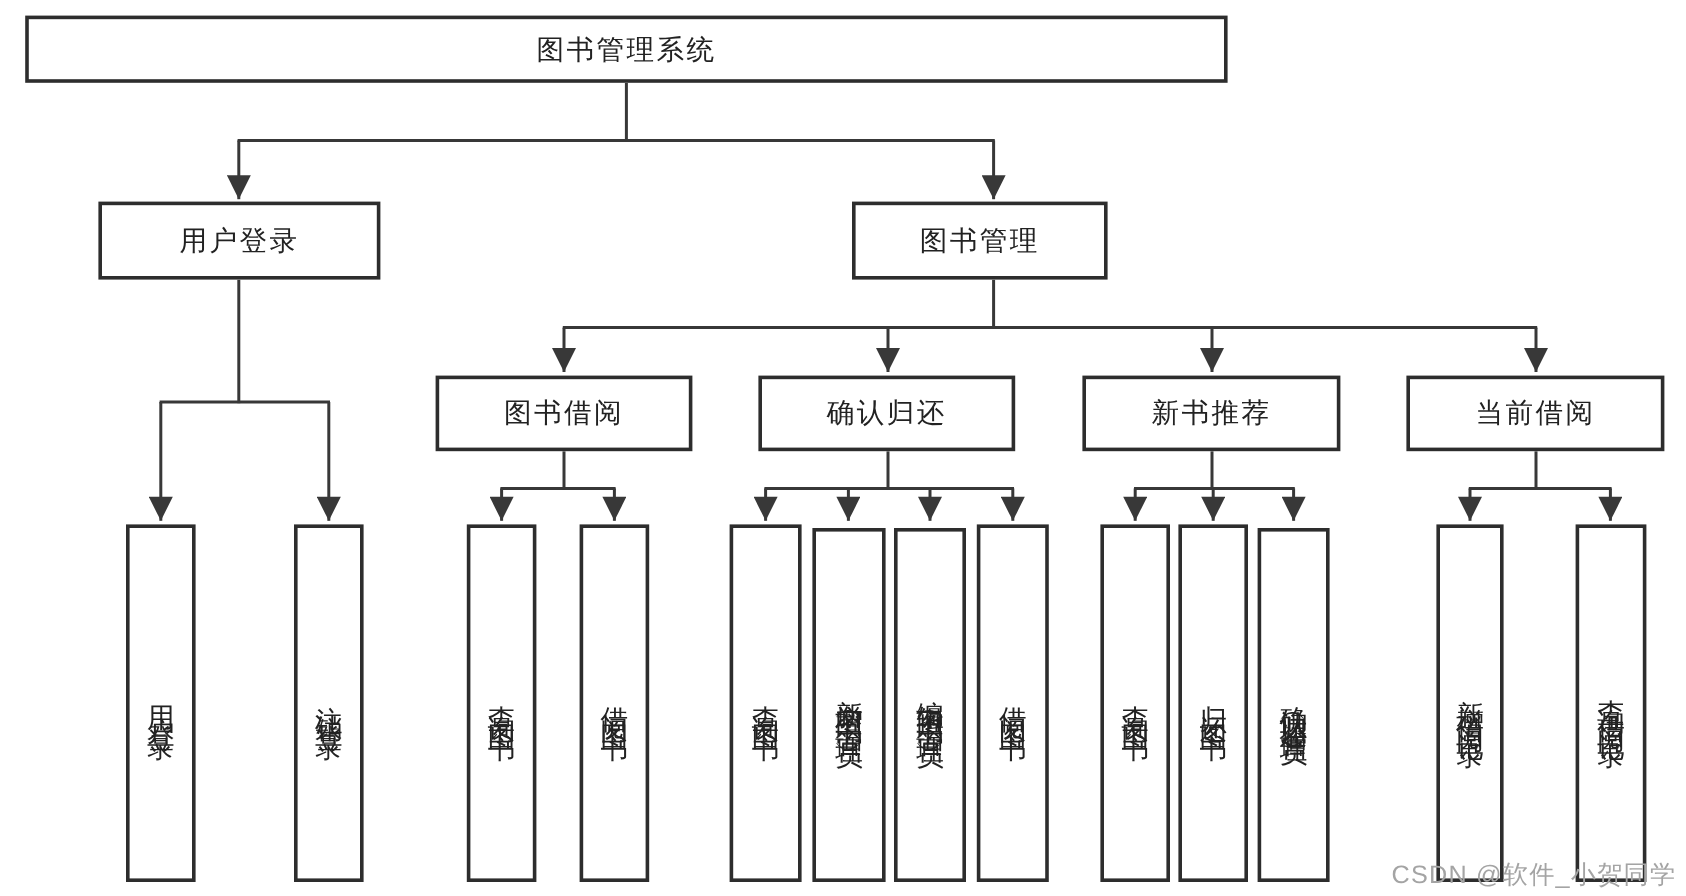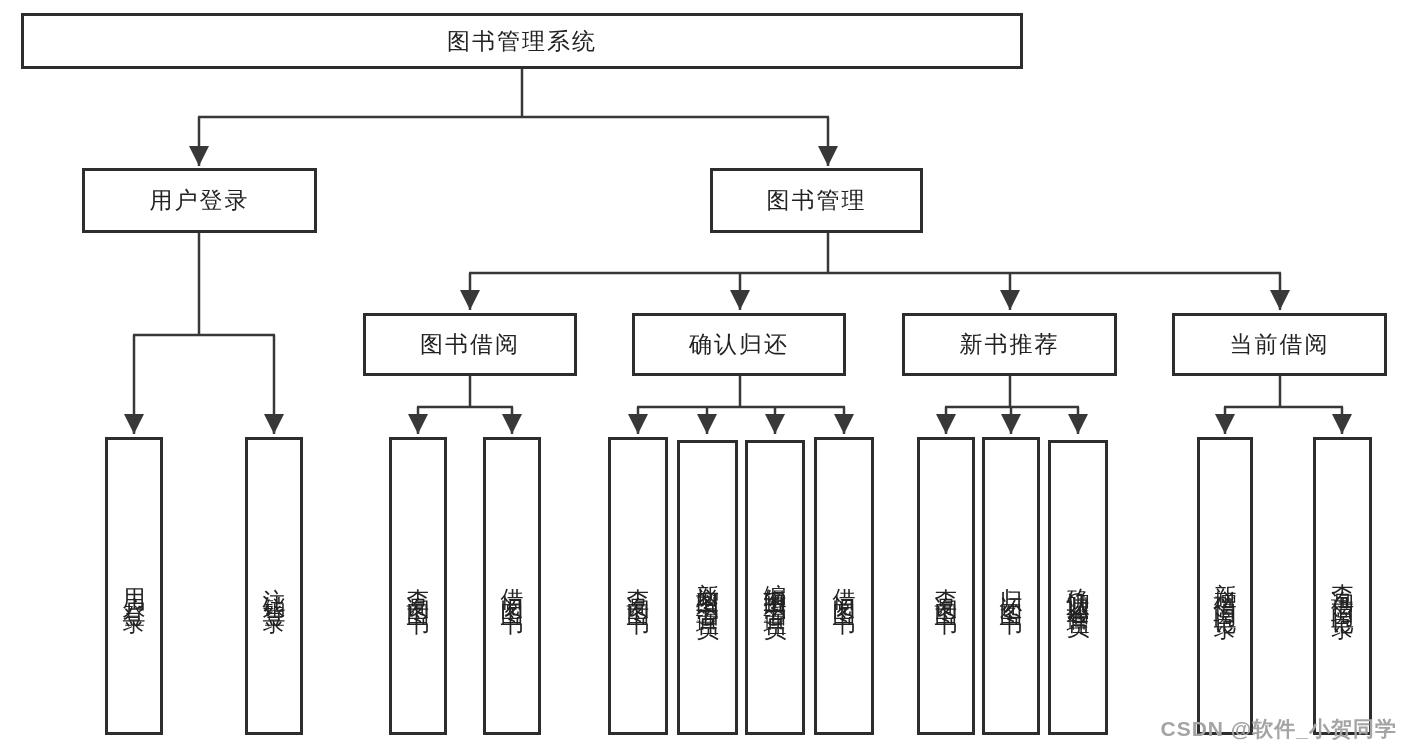--- a/index.html
+++ b/index.html
@@ -22,21 +22,21 @@
     position:absolute;box-sizing:border-box;
     border:3px solid #2d2d2d;background:#ffffff;
     display:flex;align-items:center;justify-content:center;
     writing-mode:vertical-rl;text-orientation:mixed;
     color:#222222;font-size:23px;letter-spacing:8px;
     line-height:1;z-index:1;
   }
   .watermark{
     position:absolute;right:8px;bottom:4px;
     color:#a4a4a4;font-size:21px;letter-spacing:1px;
-    z-index:5;white-space:nowrap;font-weight:bold;
+    z-index:5;white-space:nowrap;
   }
 </style>
 </head>
 <body>
 
 <div id="canvas">
 
   <svg id="wires" width="1405" height="747">
     <defs>
       <marker id="arrow" viewBox="0 0 10 10" refX="10" refY="5" markerWidth="10" markerHeight="8" orient="auto-start-reverse">

